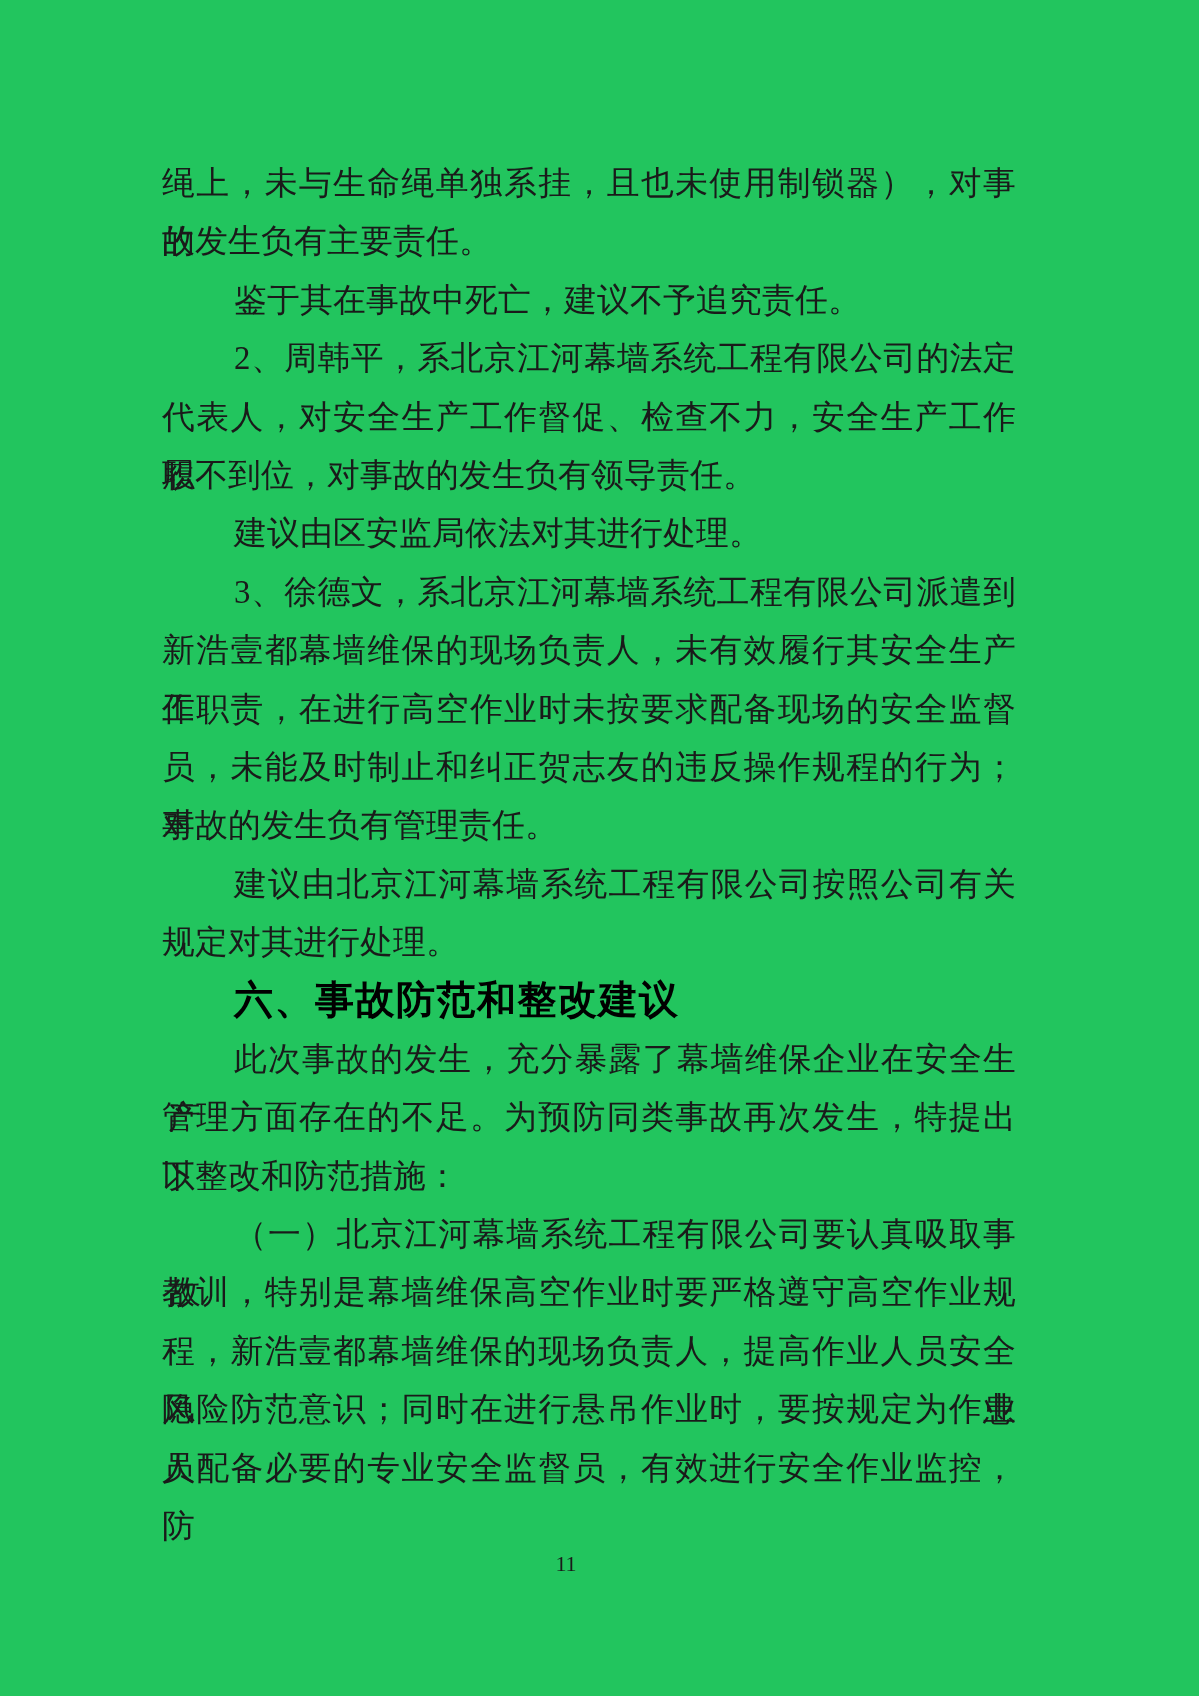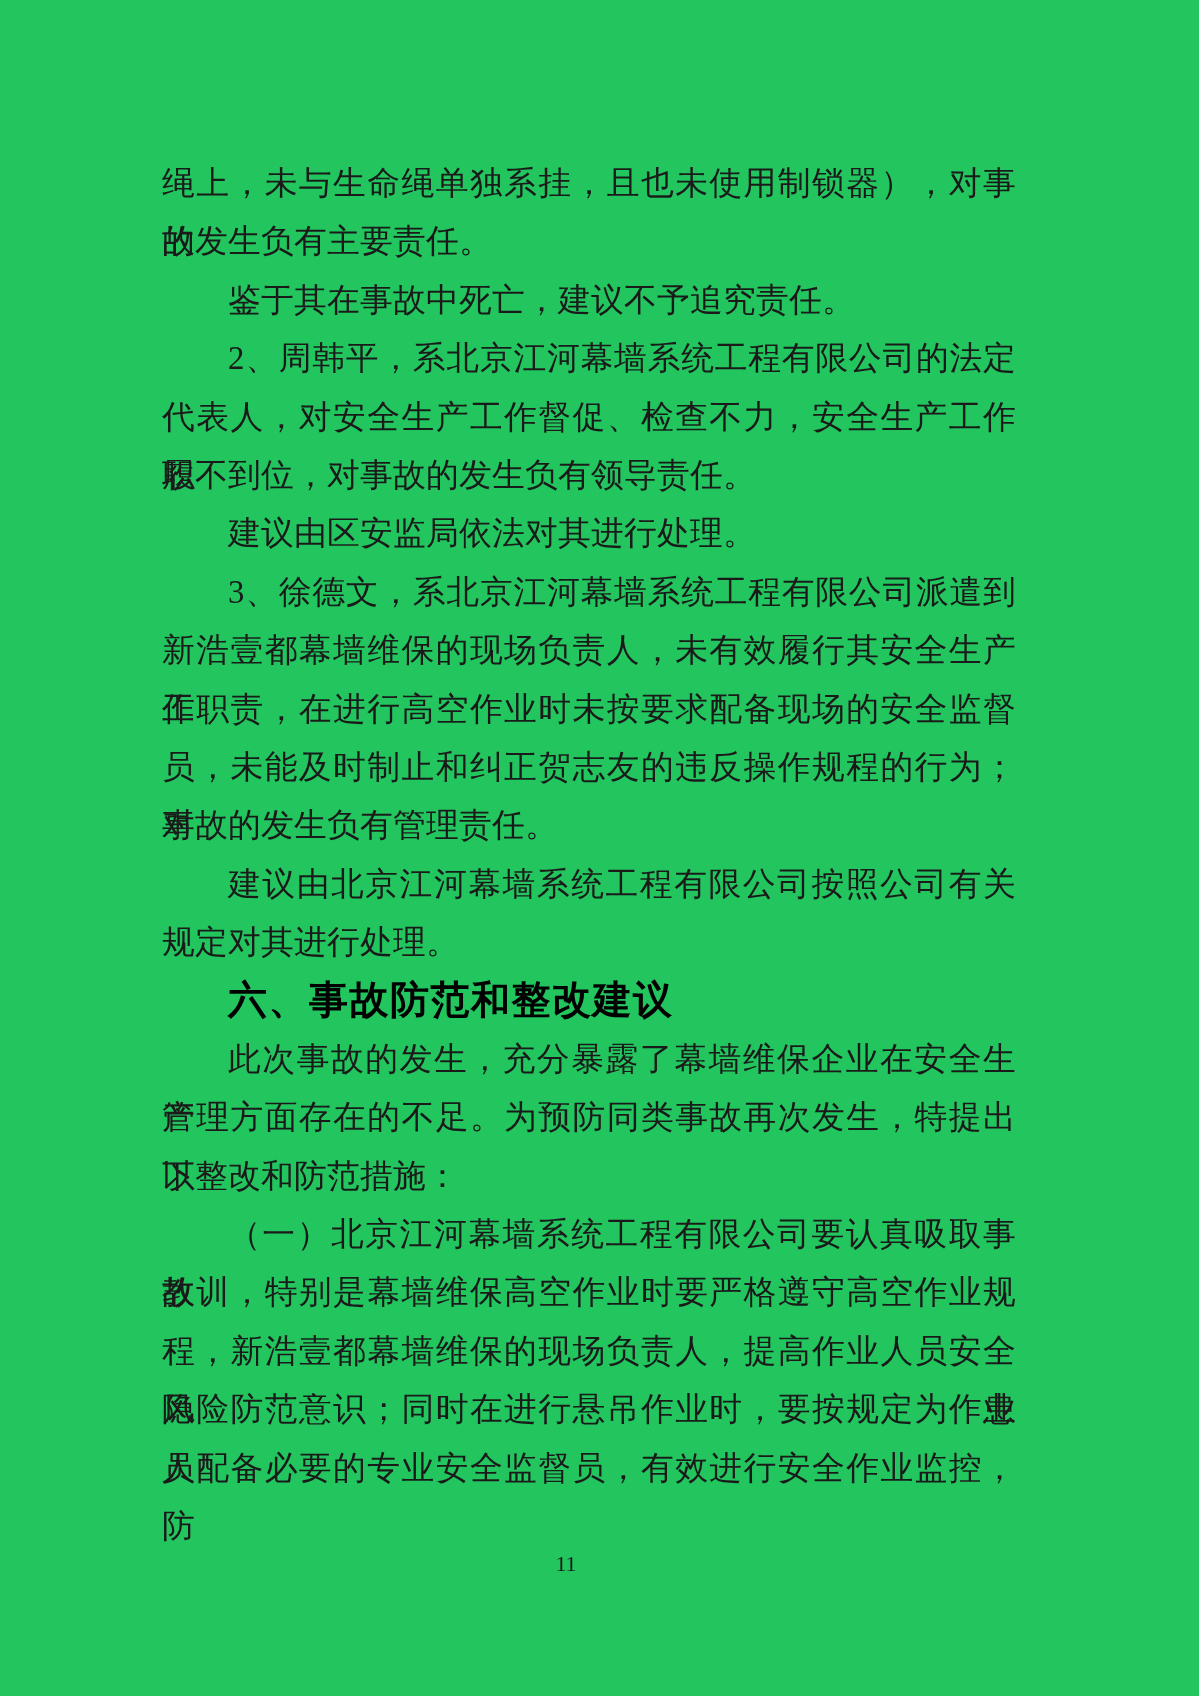--- a/index.html
+++ b/index.html
@@ -36,20 +36,21 @@
     text-align: justify;
     text-align-last: left;
     white-space: normal;
     letter-spacing: 0.2px;
   }
   .text-line.fill {
     text-align-last: justify;
   }
   .text-line.indent {
     text-indent: 66px;
+    margin-left: 6px;
   }
   .text-line.heading {
     font-family: "Liberation Sans", "DejaVu Sans", sans-serif;
     font-weight: bold;
     font-size: 39px;
     letter-spacing: 1.5px;
     color: #000000;
   }
   .page-number {
     position: absolute;

